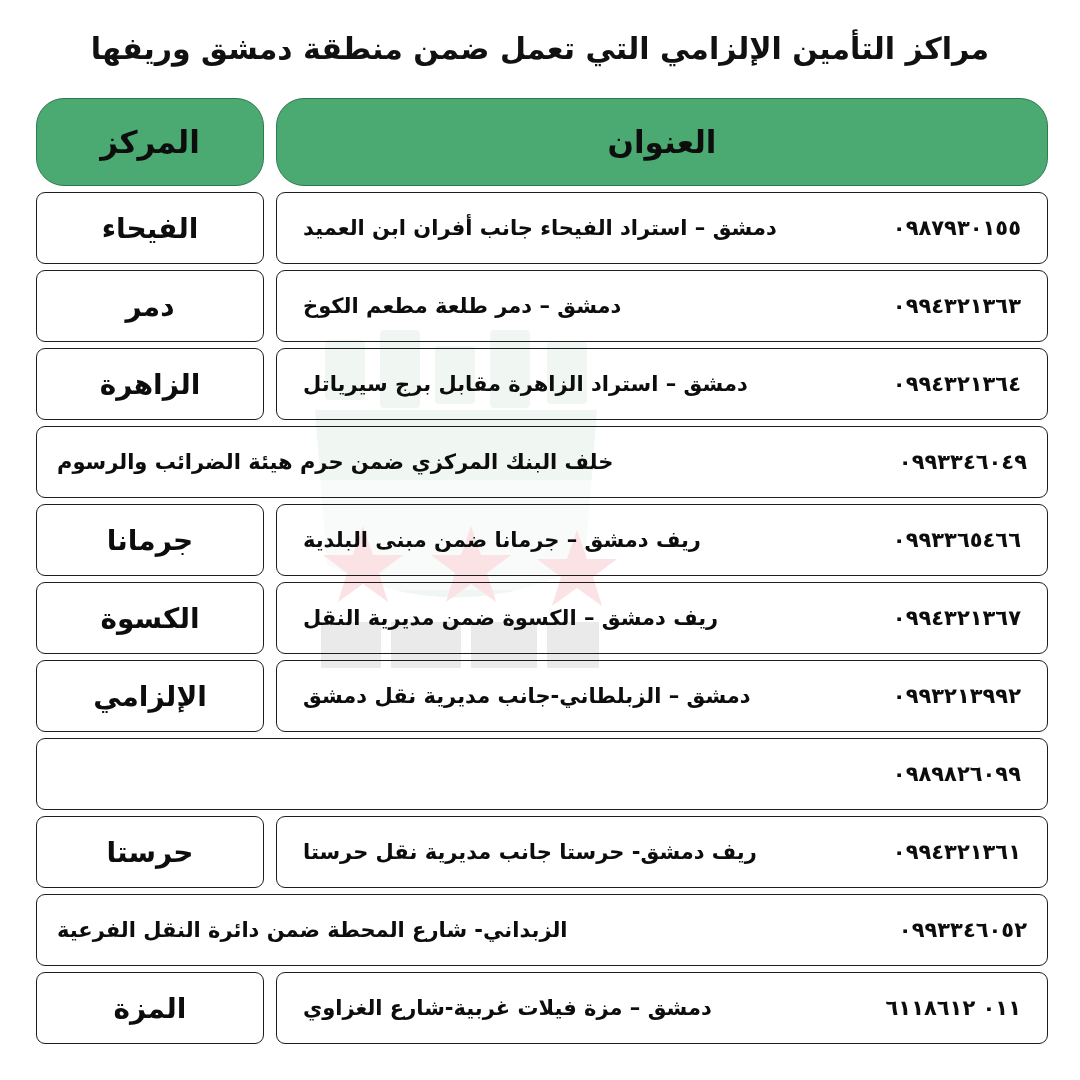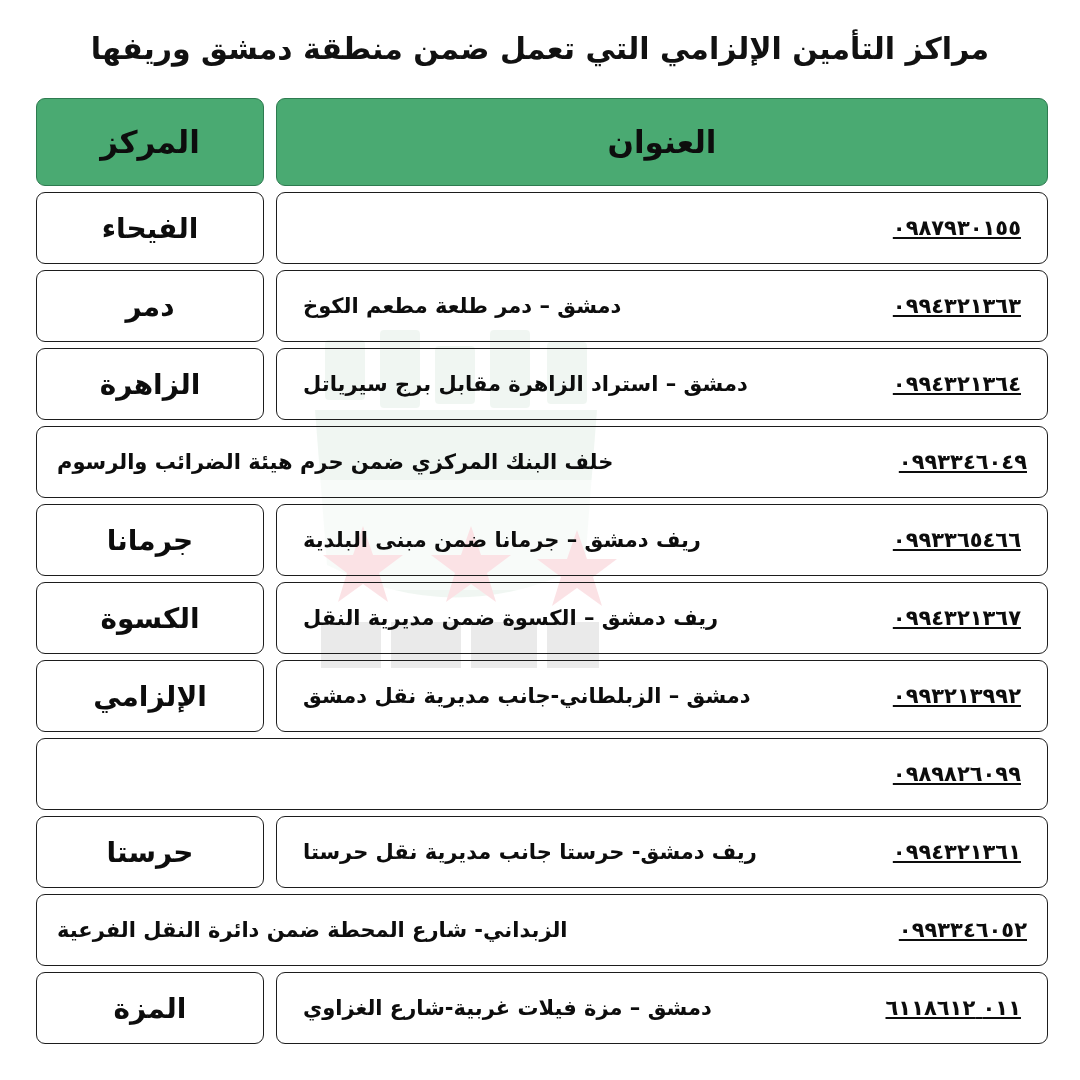--- a/index.html
+++ b/index.html
@@ -73,37 +73,37 @@
   }
   .col-center { width: 228px; }
   .col-address { flex: 1 1 auto; }
 
   
   .row.header .cell {
     background: #4aaa72;
     height: 88px;
     border-color: #2e7b50;
     font-size: 31px;
+    border-radius: 28px;
   }
   .row.header .col-address { justify-content: center; }
 
   
   .row.data .cell { height: 72px; font-size: 21px; }
   .row.data .col-center { font-size: 28px; }
   .row.data .col-address {
     justify-content: space-between;
     padding: 0 26px;
     white-space: nowrap;
   }
   .addr-text { text-align: right; }
   .addr-phone {
     direction: rtl;
     unicode-bidi: isolate;
     padding-left: 4px;
-    text-decoration: underline;
   }
 
   
   .row.data .col-address.tight { padding: 0 20px; }
 </style>
 </head>
 <body>
 
 <div id="page">
 
@@ -139,20 +139,21 @@
   <div id="table">
 
     <div class="row header">
       <div class="cell col-address">العنوان</div>
       <div class="cell col-center">المركز</div>
     </div>
 
     <div class="row data">
       <div class="cell col-address">
         <span class="addr-phone">٠٩٨٧٩٣٠١٥٥</span>
+        <span class="addr-text">دمشق – استراد الفيحاء جانب أفران ابن العميد</span>
       </div>
       <div class="cell col-center">الفيحاء</div>
     </div>
 
     <div class="row data">
       <div class="cell col-address">
         <span class="addr-phone">٠٩٩٤٣٢١٣٦٣</span>
         <span class="addr-text">دمشق – دمر طلعة مطعم الكوخ</span>
       </div>
       <div class="cell col-center">دمر</div>

